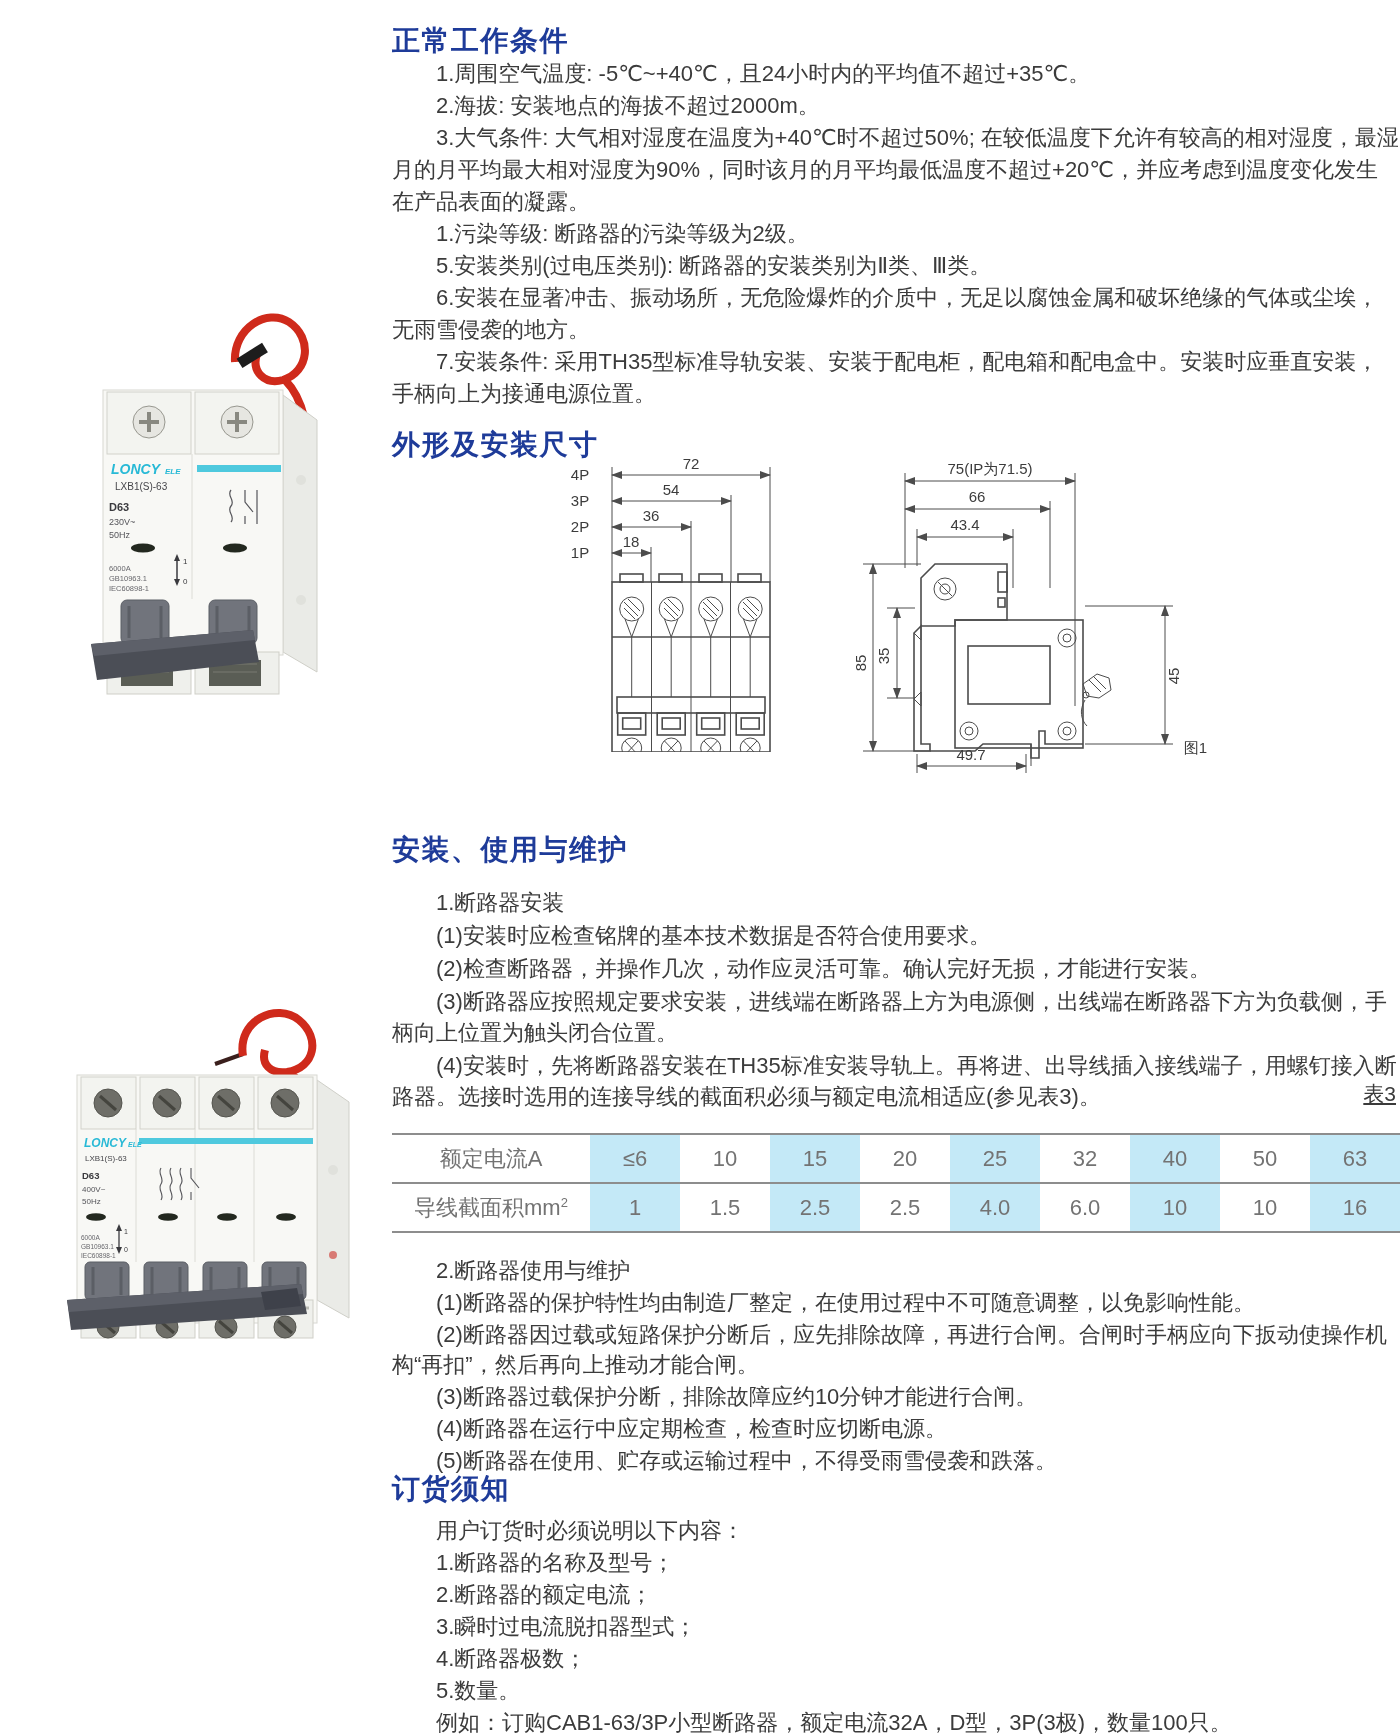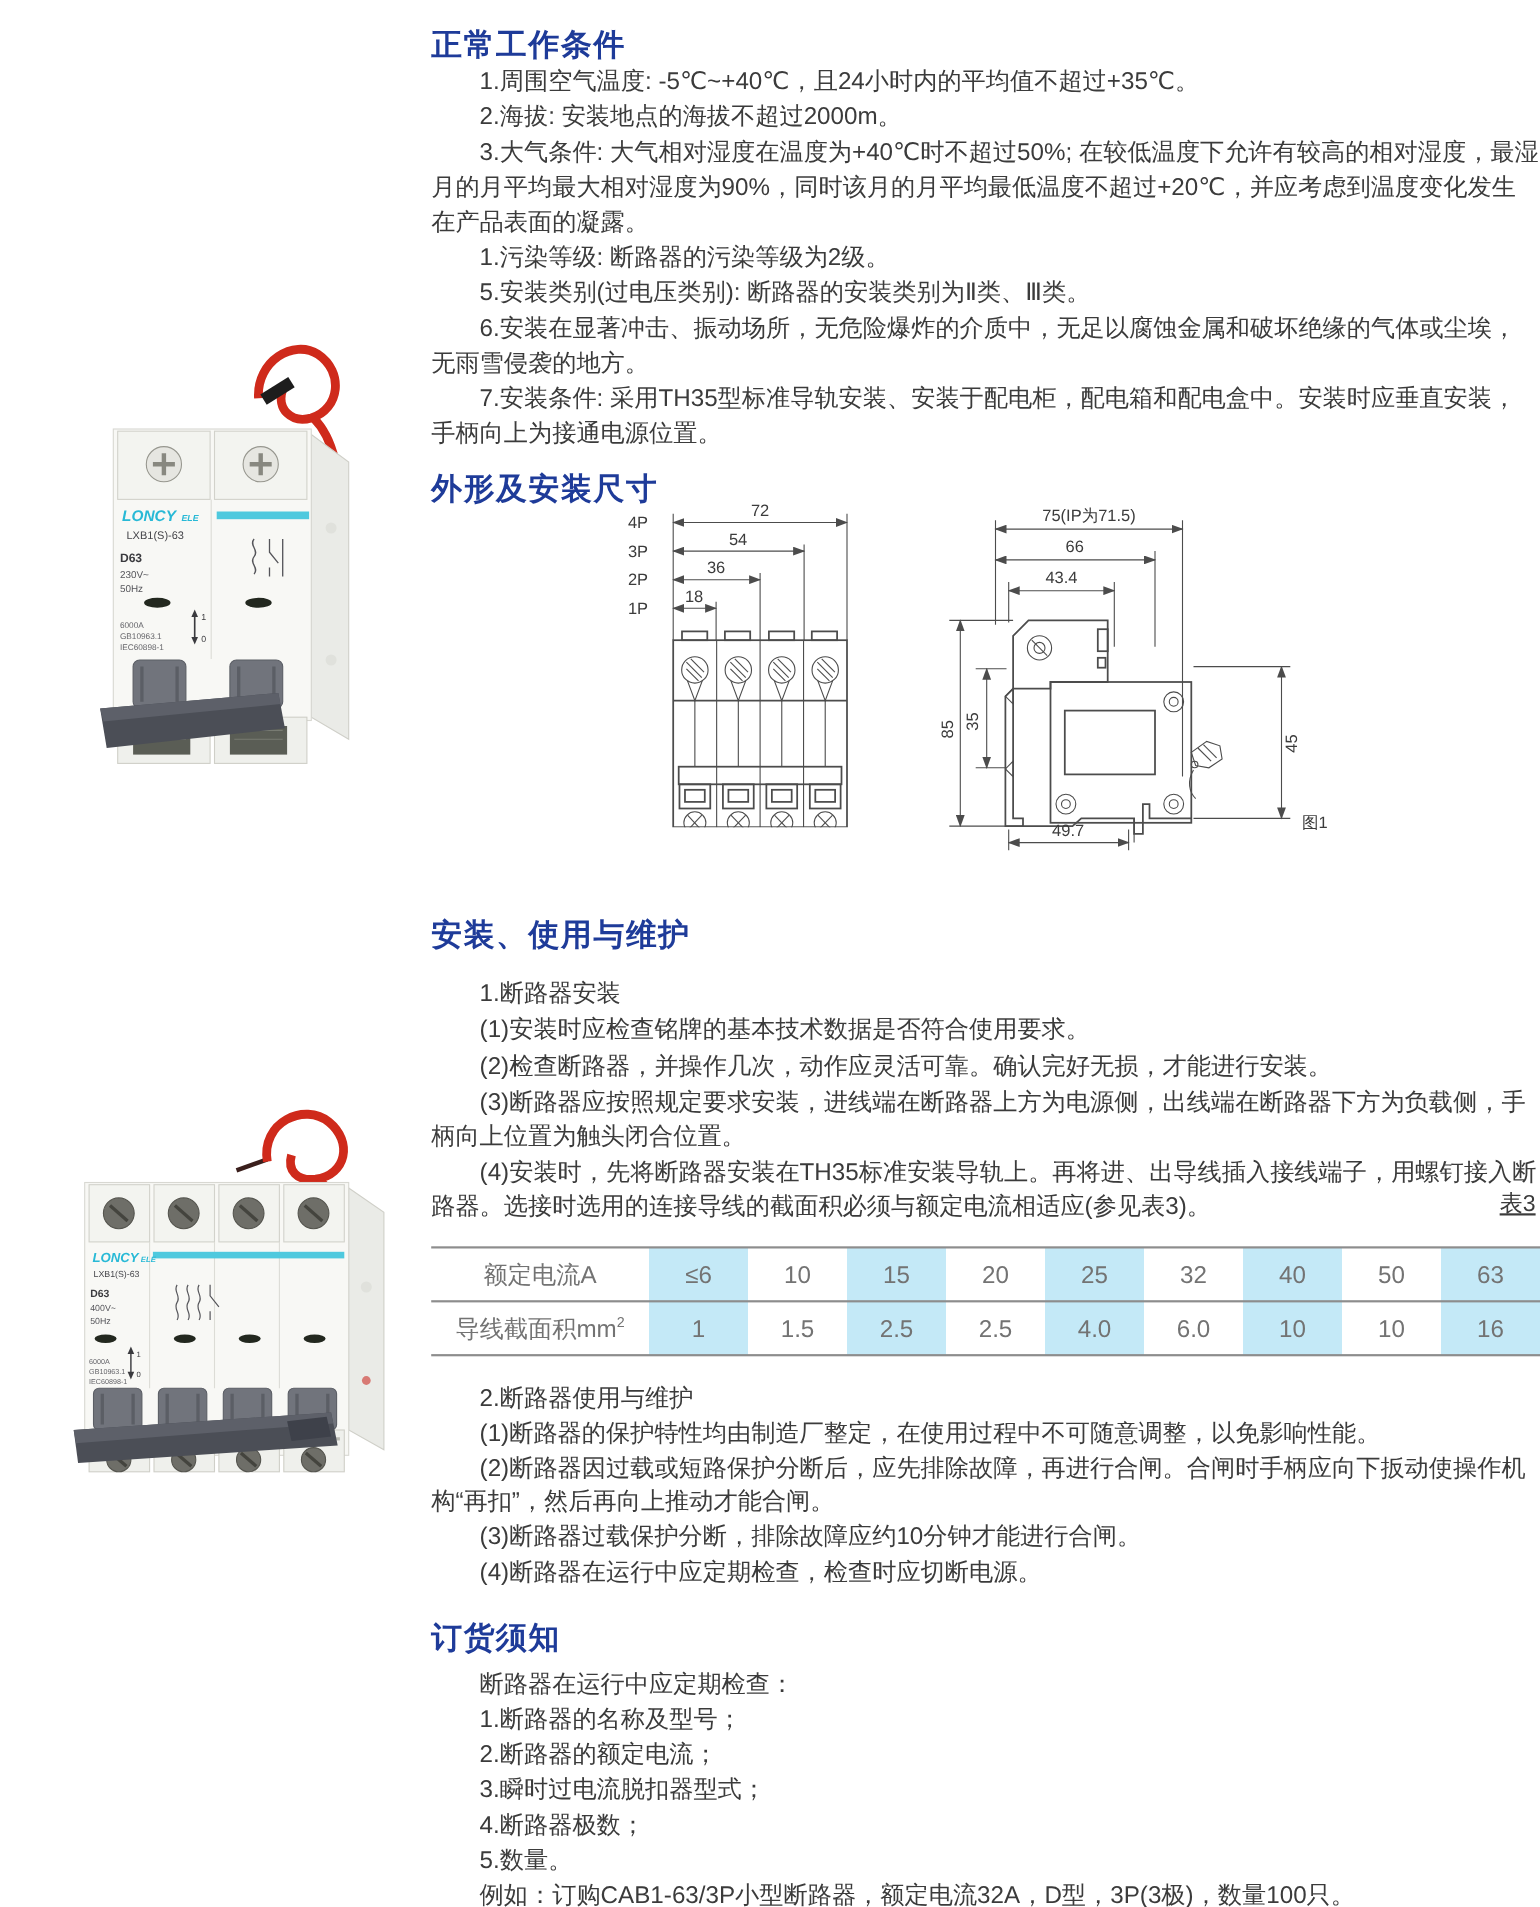--- a/index.html
+++ b/index.html
@@ -264,26 +264,27 @@
   </tr>
 </tbody>
   </table>
 
 <div class="main-col lh30" style="top:1256px">
   <p class="body">2.断路器使用与维护</p>
   <p class="body">(1)断路器的保护特性均由制造厂整定，在使用过程中不可随意调整，以免影响性能。</p>
   <p class="body">(2)断路器因过载或短路保护分断后，应先排除故障，再进行合闸。合闸时手柄应向下扳动使操作机构“再扣”，然后再向上推动才能合闸。</p>
   <p class="body">(3)断路器过载保护分断，排除故障应约10分钟才能进行合闸。</p>
   <p class="body">(4)断路器在运行中应定期检查，检查时应切断电源。</p>
+  <p class="body">(5)断路器在使用、贮存或运输过程中，不得受雨雪侵袭和跌落。</p>
 </div>
 
 <div class="main-col lh30" style="top:1472px">
   <h2 class="sec-title">订货须知</h2>
   <div class="sec-body" style="margin-top:10px">
-    <p class="body">断路器在运行中应定期检查：</p>
+    <p class="body">用户订货时必须说明以下内容：</p>
     <p class="body">1.断路器的名称及型号；</p>
     <p class="body">2.断路器的额定电流；</p>
     <p class="body">3.瞬时过电流脱扣器型式；</p>
     <p class="body">4.断路器极数；</p>
     <p class="body">5.数量。</p>
     <p class="body">例如：订购CAB1-63/3P小型断路器，额定电流32A，D型，3P(3极)，数量100只。</p>
   </div>
 </div>
 
 <svg class="abs" style="left:85px;top:300px" width="240" height="395" viewBox="0 0 240 395">

